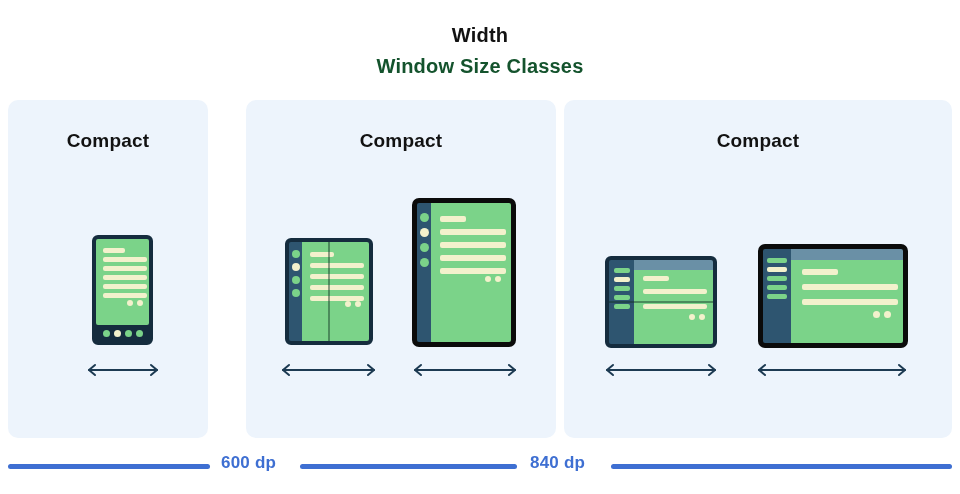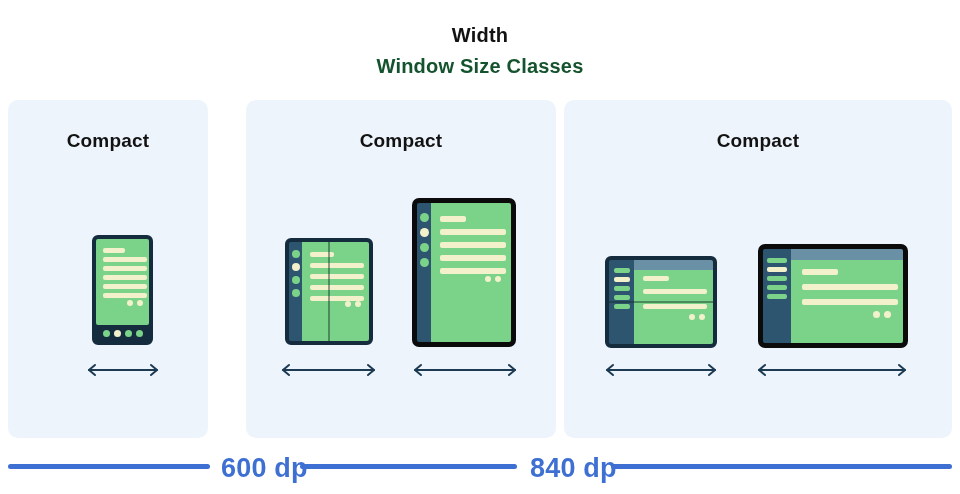--- a/index.html
+++ b/index.html
@@ -72,21 +72,21 @@
   .desktop .main{flex:1;display:flex;flex-direction:column;}
   .desktop .topbar{height:11px;}
   .desktop .content{flex:1;position:relative;background:#7bd389;border-radius:0 0 2px 0;padding:9px 0 0 11px;}
   .desktop .content .line{height:6px;width:96px;margin-bottom:9px;}
   .desktop .content .line.short{width:36px;}
   
   .arrow{position:absolute;top:363px;height:14px;}
   .arrow svg{display:block;width:100%;height:100%;}
   
   .ruler-seg{position:absolute;top:464px;height:5px;border-radius:3px;background:#3e6fd2;}
-  .ruler-label{position:absolute;top:453px;font-size:27px;font-weight:bold;color:#3e6fd2;letter-spacing:.2px;}
+  .ruler-label{position:absolute;top:453px;font-size:17px;font-weight:bold;color:#3e6fd2;letter-spacing:.2px;}
 </style>
 </head>
 <body>
 
 <div class="canvas">
 
   <div class="hdr">
     <div class="hdr-title">Width</div>
     <div class="hdr-sub">Window Size Classes</div>
   </div>

